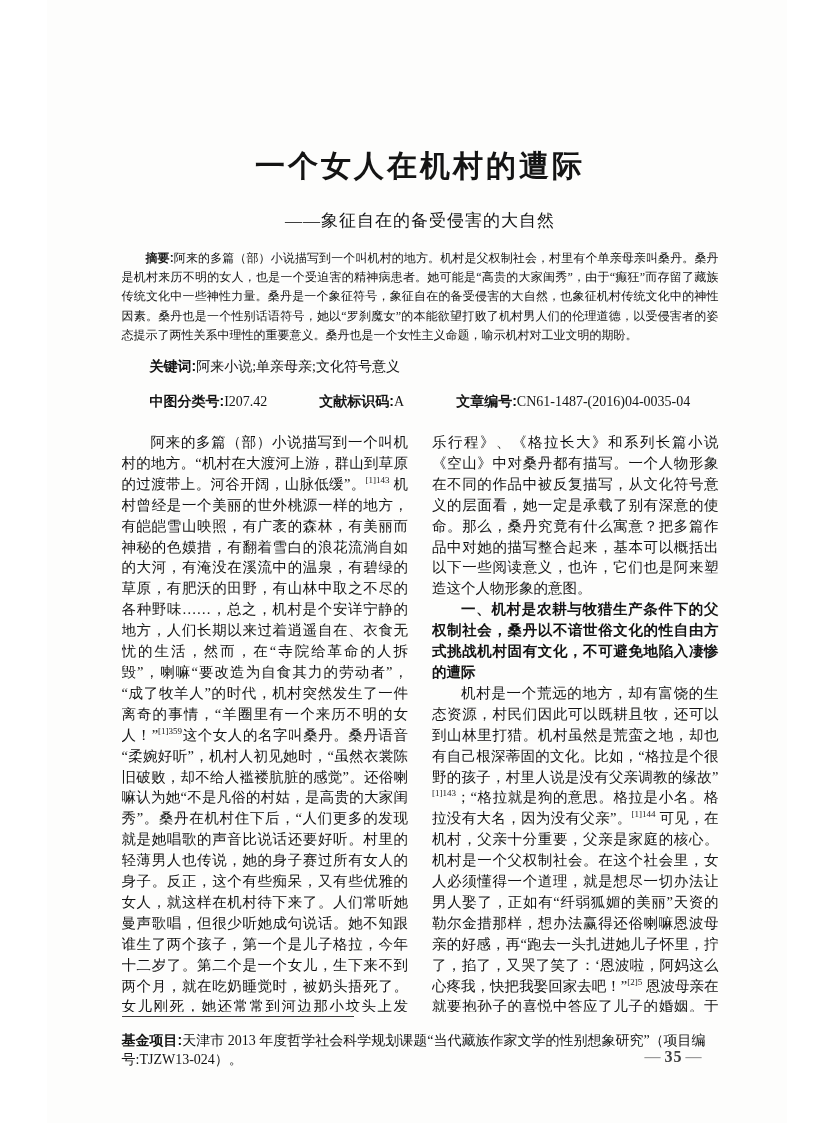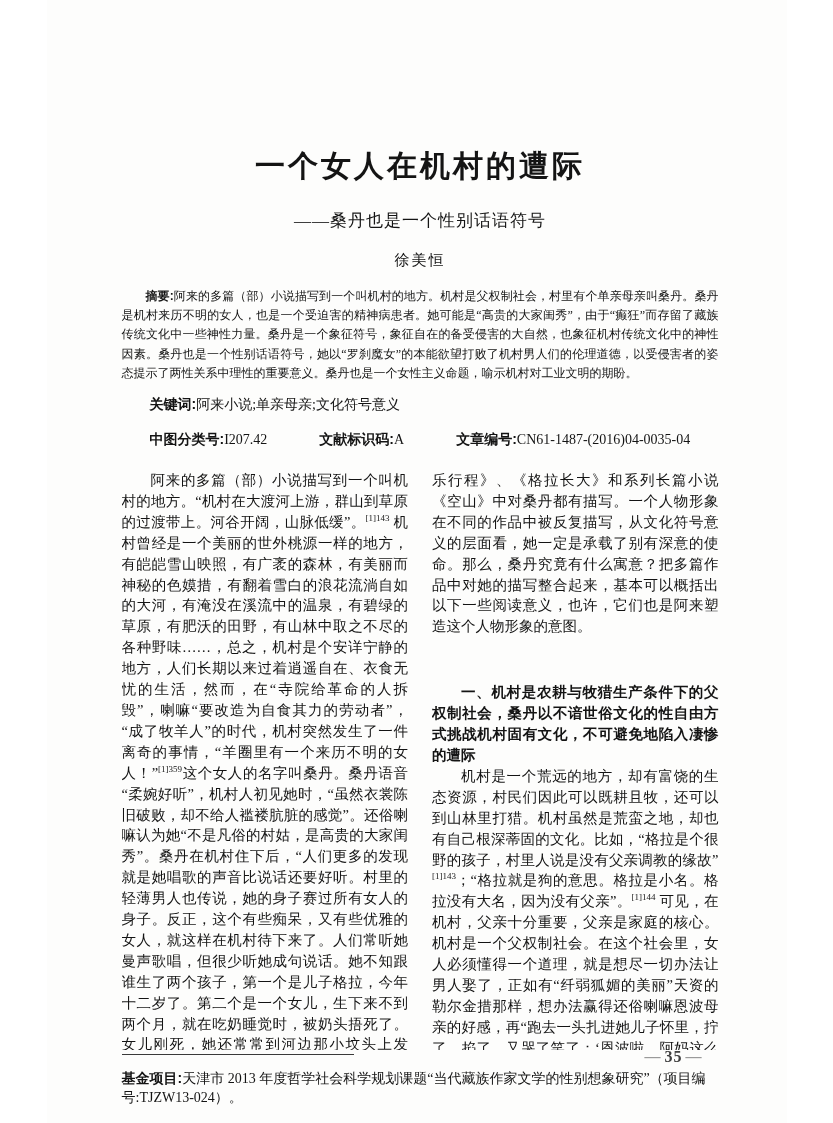--- a/index.html
+++ b/index.html
@@ -27,41 +27,40 @@
   .meta-item { margin-right:52px; }
   .meta-item:last-child { margin-right:0; }
   .columns { display:flex; gap:24px; margin-top:21px; height:580px; overflow:hidden; }
   .col {
     width:333px; font-size:14.5px; line-height:20.9px;
     text-align:justify; overflow:hidden;
   }
   .col p { margin:0; }
   .col p.indent { text-indent:2em; }
   .col p.sec-heading {
-    font-weight:bold; font-family:"Liberation Sans","DejaVu Sans",sans-serif;margin-top:45px;
+    font-weight:bold; font-family:"Liberation Sans","DejaVu Sans",sans-serif;
   }
   sup.cite { font-size:9px; line-height:0; }
   .footnote-block { margin-top:4px; }
   .fn-rule { width:232px; height:0; border-top:1.2px solid #3a3a3a; margin-bottom:7px; }
   .fund-line { font-size:14px; line-height:19px; }
   .pageno-row {
     position:absolute; right:84px; top:1048px;
     font-size:16px; letter-spacing:1px;
   }
   .pageno-row .dash { color:#9a9a9a; font-weight:bold; }
   .pageno-row .num { font-weight:bold; color:#404040; padding:0 3px; }
 </style>
 </head>
 <body>
 
 <div class="page">
 
   <h1 class="title">一个女人在机村的遭际</h1>
-  <div class="subtitle">——桑丹也是一个性别话语符号</div>
-  <div class="author">徐美恒</div>
+  <div class="subtitle">——象征自在的备受侵害的大自然</div>
 
   <p class="abstract"><span class="label-b">摘要:</span><span>阿来的多篇（部）小说描写到一个叫机村的地方。机村是父权制社会，村里有个单亲母亲叫桑丹。桑丹是机村来历不明的女人，也是一个受迫害的精神病患者。她可能是“高贵的大家闺秀”，由于“癫狂”而存留了藏族传统文化中一些神性力量。桑丹是一个象征符号，象征自在的备受侵害的大自然，也象征机村传统文化中的神性因素。桑丹也是一个性别话语符号，她以“罗刹魔女”的本能欲望打败了机村男人们的伦理道德，以受侵害者的姿态提示了两性关系中理性的重要意义。桑丹也是一个女性主义命题，喻示机村对工业文明的期盼。</span></p>
 
   <p class="kw-line"><span class="label-b">关键词:</span><span>阿来小说;单亲母亲;文化符号意义</span></p>
 
   <p class="meta-line"><span class="meta-item"><span class="label-b">中图分类号:</span><span>I207.42</span></span><span class="meta-item"><span class="label-b">文献标识码:</span><span>A</span></span><span class="meta-item"><span class="label-b">文章编号:</span><span>CN61-1487-(2016)04-0035-04</span></span></p>
 
   <div class="columns">
     <div class="col">
         <p class="para indent">阿来的多篇（部）小说描写到一个叫机村的地方。“机村在大渡河上游，群山到草原的过渡带上。河谷开阔，山脉低缓”。<sup class="cite">[1]143</sup> 机村曾经是一个美丽的世外桃源一样的地方，有皑皑雪山映照，有广袤的森林，有美丽而神秘的色嫫措，有翻着雪白的浪花流淌自如的大河，有淹没在溪流中的温泉，有碧绿的草原，有肥沃的田野，有山林中取之不尽的各种野味……，总之，机村是个安详宁静的地方，人们长期以来过着逍遥自在、衣食无忧的生活，然而，在“寺院给革命的人拆毁”，喇嘛“要改造为自食其力的劳动者”，“成了牧羊人”的时代，机村突然发生了一件离奇的事情，“羊圈里有一个来历不明的女人！”<sup class="cite">[1]359</sup>这个女人的名字叫桑丹。桑丹语音“柔婉好听”，机村人初见她时，“虽然衣裳陈旧破败，却不给人褴褛肮脏的感觉”。还俗喇嘛认为她“不是凡俗的村姑，是高贵的大家闺秀”。桑丹在机村住下后，“人们更多的发现就是她唱歌的声音比说话还要好听。村里的轻薄男人也传说，她的身子赛过所有女人的身子。反正，这个有些痴呆，又有些优雅的女人，就这样在机村待下来了。人们常听她曼声歌唱，但很少听她成句说话。她不知跟谁生了两个孩子，第一个是儿子格拉，今年十二岁了。第二个是一个女儿，生下来不到两个月，就在吃奶睡觉时，被奶头捂死了。女儿刚死，她还常常到河边那小坟头上发呆，当夏天到来，茂盛的青草掩住了坟头，她好像就把这件事情忘了。常常把身子好看地倚在门口，对着村里的小广场。有人的时候，她看广场上的人，没人的时候，就不晓得她在看什么了。她的儿子格拉身上也多少带着她那种神秘的气质”。</p>

